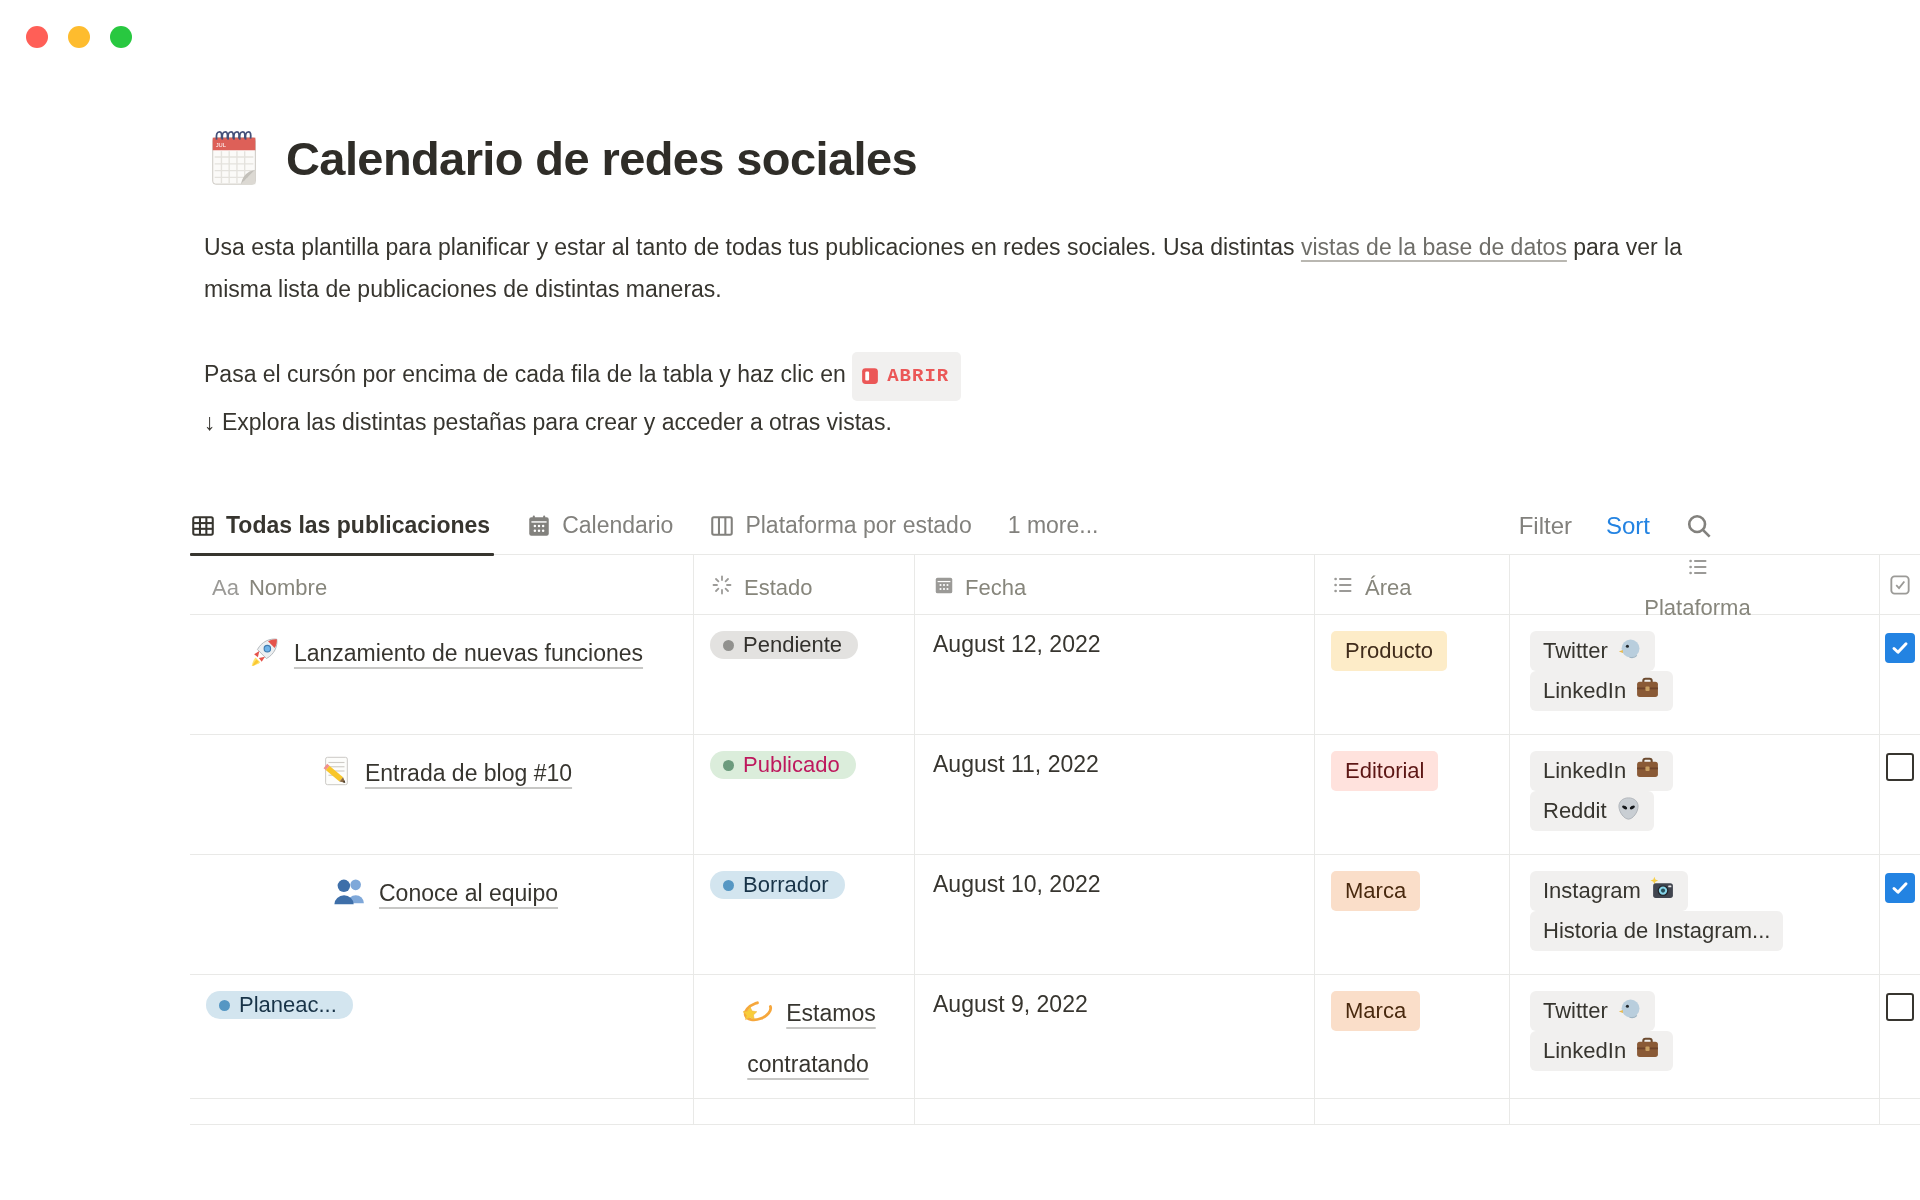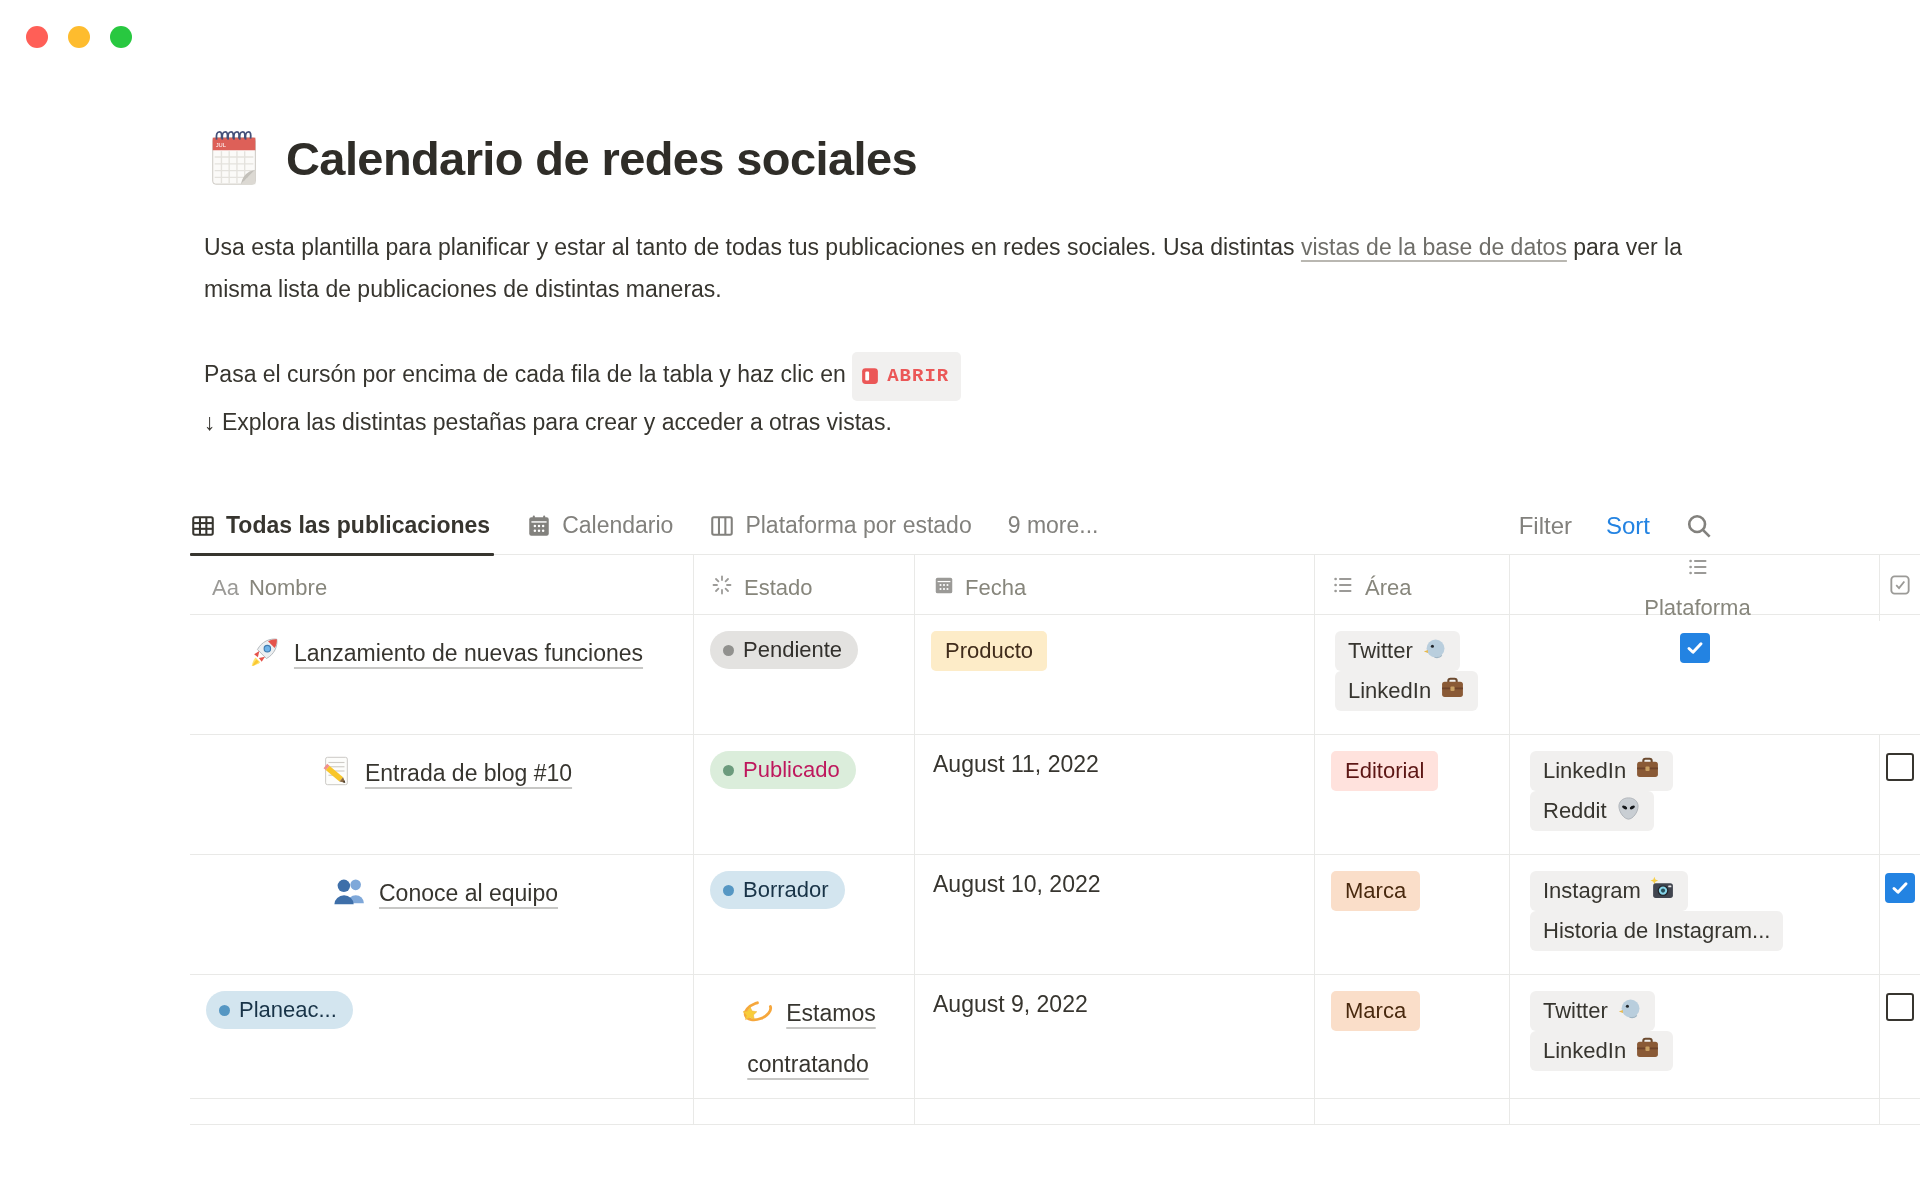--- a/index.html
+++ b/index.html
@@ -62,21 +62,21 @@
   .thead .check-cell,  .trow .check-cell  { padding-left:0; padding-right:0; display:flex; justify-content:center; }
 
   .drow { min-height:120px; }
   .drow .cell { padding-top:16px; }
 
   .name-cell { font-size:23px; line-height:44px; cursor:pointer; padding-left:22px;text-align:center; }
   .row-emoji { display:inline-block; vertical-align:-7px; margin-right:12px; }
   .row-title { font-weight:500; color:#37352f; text-decoration:underline;
     text-decoration-color:rgba(55,53,47,0.28); text-underline-offset:6px; text-decoration-thickness:1.5px; }
 
-  .status-pill { display:inline-flex; align-items:center; gap:9px; height:38px;
+  .status-pill { display:inline-flex; align-items:center; gap:9px; height:28px;
     padding:0 16px 0 13px; border-radius:20px; font-size:22px; white-space:nowrap; cursor:pointer; }
   .dot { width:11px; height:11px; border-radius:50%; flex:none; }
   .pill-gray  { background:#e3e2e0; color:#32302c; } .dot-gray  { background:#91918e; }
   .pill-green { background:#dbeddb; color:#be185d; } .dot-green { background:#6c9b7d; }
   .pill-blue  { background:#d3e5ef; color:#183347; } .dot-blue  { background:#5697c3; }
 
   .tag { display:inline-flex; align-items:center; height:40px; padding:0 14px;
     border-radius:5px; font-size:22px; white-space:nowrap; cursor:pointer; }
   .tag-yellow { background:#fdecc8; color:#402c1b; }
   .tag-red    { background:#ffe2dd; color:#5d1715; }
@@ -182,21 +182,21 @@
       <span class="ticon">
         <svg width="26" height="26" viewBox="0 0 24 24" fill="none" stroke="#82817d" stroke-width="1.9">
           <rect x="3" y="4" width="18" height="16" rx="1.5"></rect>
           <line x1="9.2" y1="4" x2="9.2" y2="20"></line>
             <line x1="15.1" y1="4" x2="15.1" y2="20"></line>
         </svg>
       </span>
       <span>Plataforma por estado</span>
     </div>
     <div class="tab">
-      <span>9 more...</span>
+      <span>1 more...</span>
     </div>
 
     <div class="tb-right">
       <span class="tb-btn">Filter</span>
       <span class="tb-btn sort">Sort</span>
       <span class="search-btn">
         <svg width="30" height="30" viewBox="0 0 24 24" fill="none" stroke="#82817d" stroke-width="2.1">
           <circle cx="10.5" cy="10.5" r="6.3"></circle>
             <line x1="15.3" y1="15.3" x2="20.5" y2="20.5"></line>
         </svg>
@@ -292,20 +292,21 @@
             <path d="M18 24 L14.5 29.5 L11.5 25.5 Z" fill="#e5534b"></path>
           </svg>
         </span><span class="row-title">Lanzamiento de nuevas funciones</span>
       </div>
       <div class="cell estado-cell">
         <span class="status-pill pill-gray">
           <span class="dot dot-gray"></span>
           <span>Pendiente</span>
         </span>
       </div>
+      <div class="cell fecha-cell" style="font-size:23px;">August 12, 2022</div>
       <div class="cell area-cell">
         <span class="tag tag-yellow">Producto</span>
       </div>
       <div class="cell plat-cell">
         <span class="stack">
           <span class="platform-pill">
             <span>Twitter</span>
             <span>
               <svg width="25" height="25" viewBox="0 0 24 24">
                 <circle cx="13" cy="12" r="8.6" fill="#b9cedd"></circle>

